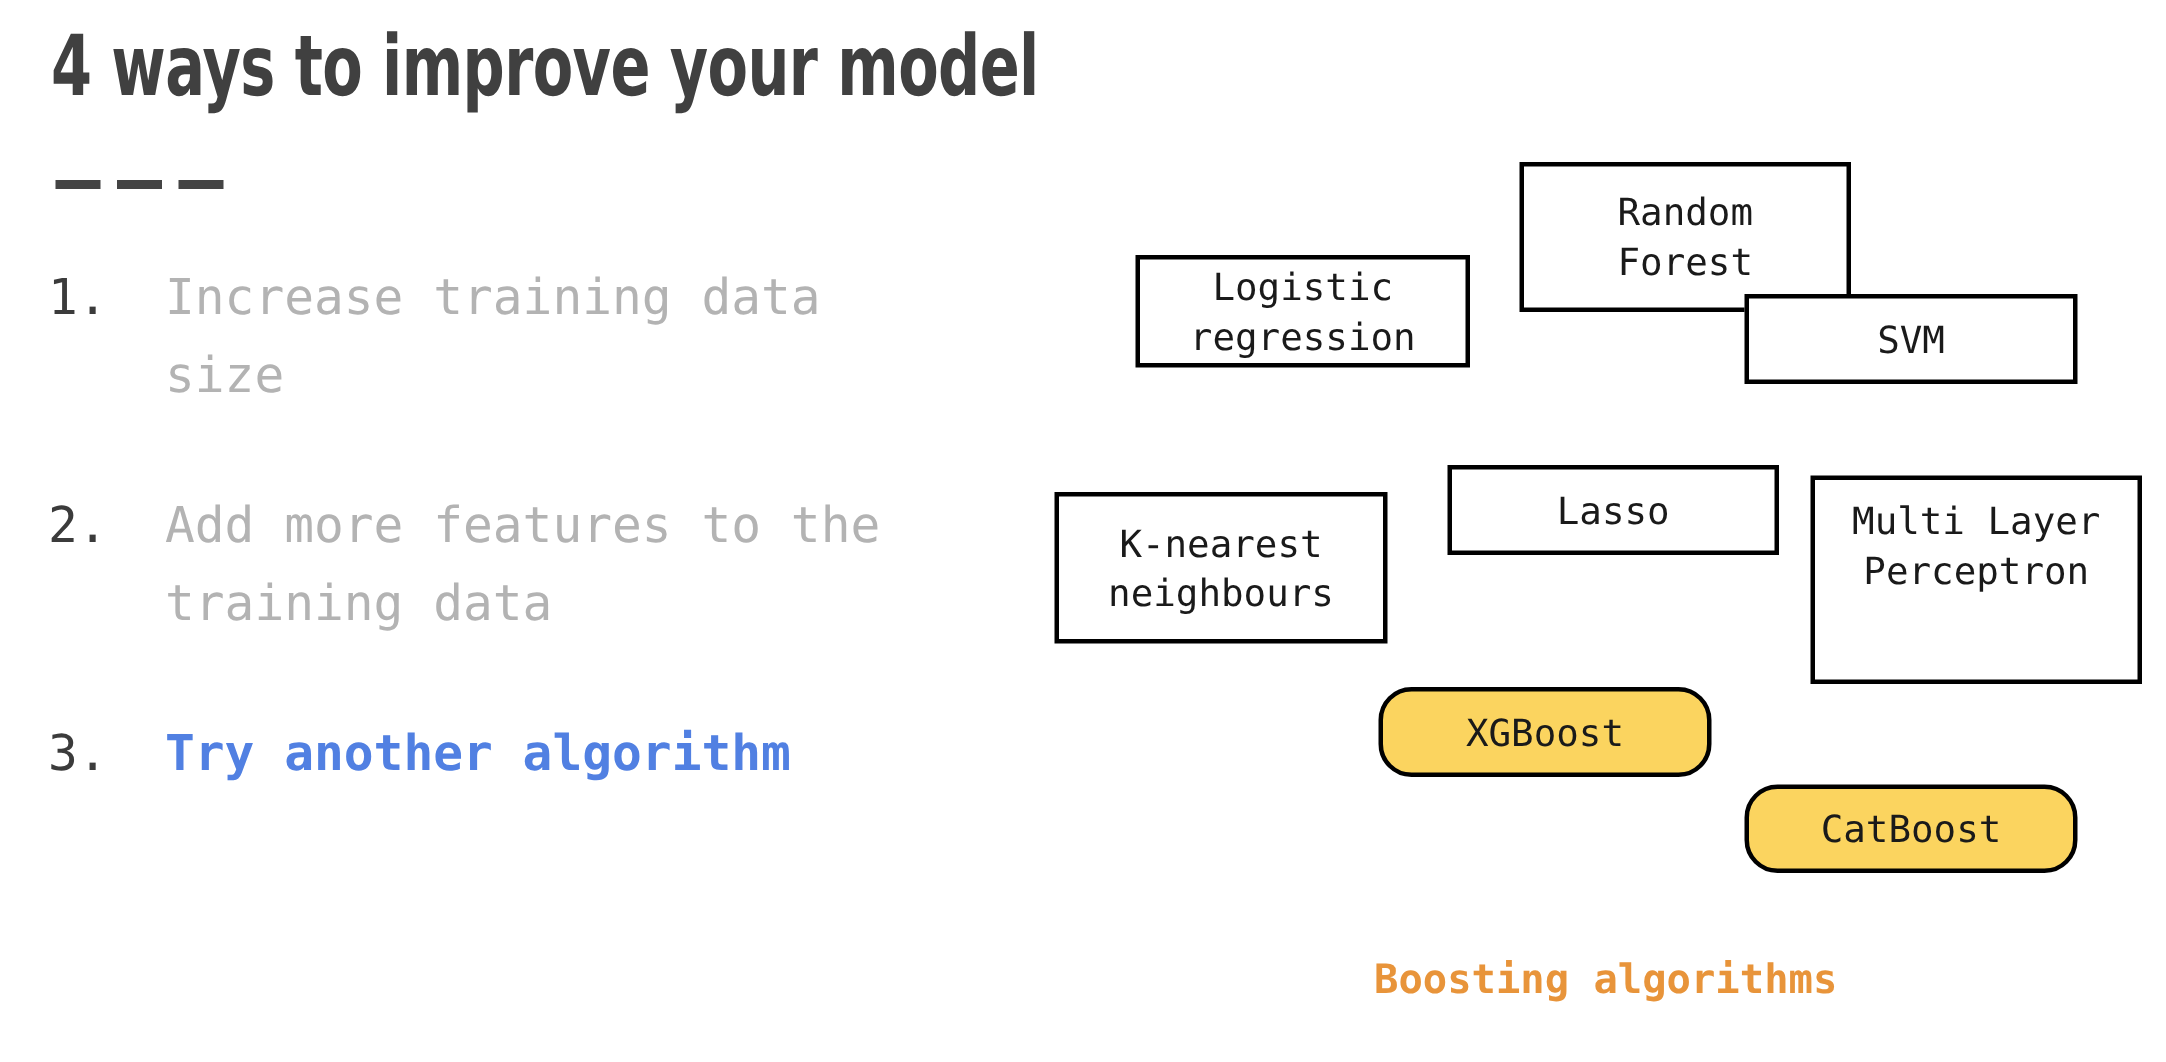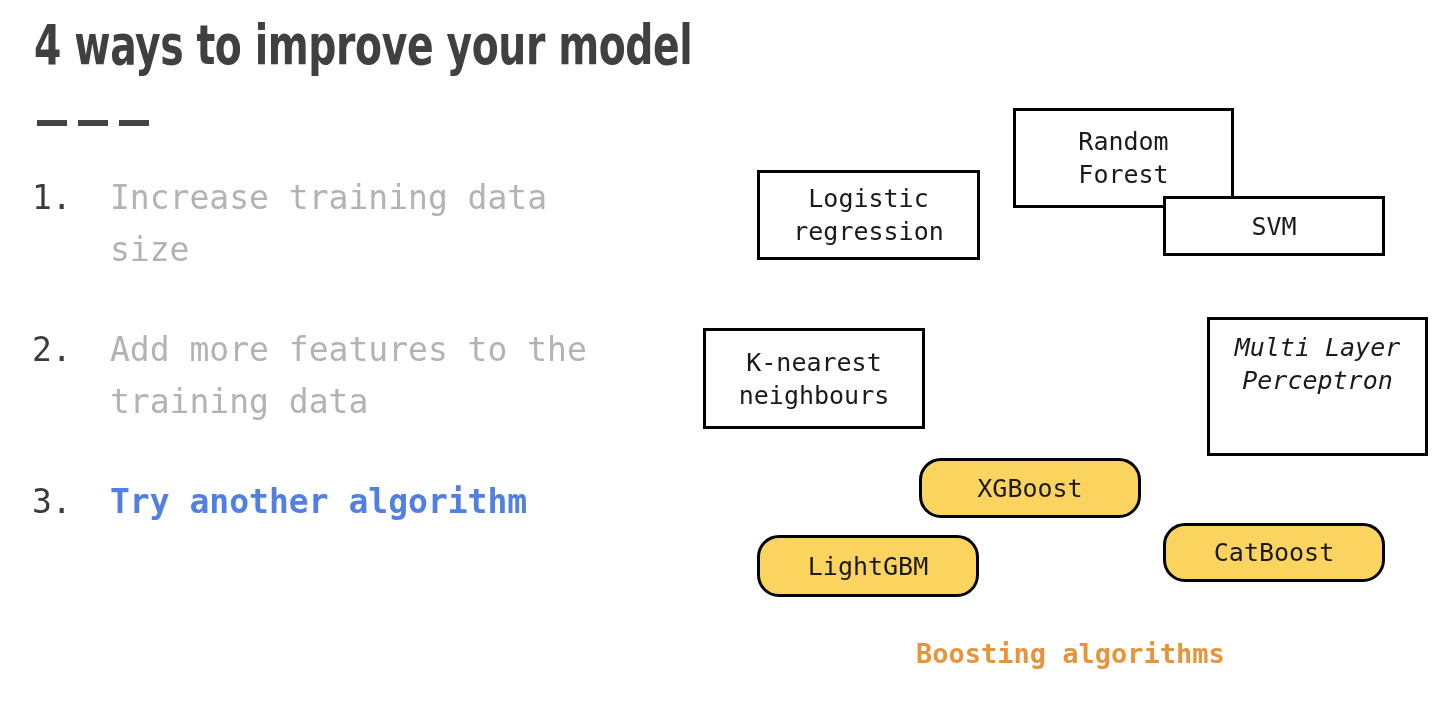--- a/index.html
+++ b/index.html
@@ -142,33 +142,33 @@
     <div class="list-item highlight">
       <span class="num">3.</span>
       <span class="txt">Try another algorithm</span>
     </div>
 
   </div>
 
   <div class="algo-box center-v" style="left:1013px; top:80px; width:221px; height:100px;margin-top:28px;">Random
 Forest</div>
 
-  <div class="algo-box center-v" style="left:757px; top:170px; width:223px; height:90px;">Logistic
+  <div class="algo-box center-v" style="left:757px; top:170px; width:223px; height:75px;">Logistic
 regression</div>
 
   <div class="algo-box center-v" style="left:1163px; top:196px; width:222px; height:60px;">SVM</div>
 
   <div class="algo-box center-v" style="left:703px; top:328px; width:222px; height:101px;">K-nearest
 neighbours</div>
 
+  <div class="algo-box top-v" style="left:965px; top:310px; width:221px; height:60px;">Lasso</div>
 
-  <div class="algo-box top-v" style="left:1207px; top:317px; width:221px; height:139px;font-style:italic;">Multi Layer
+  <div class="algo-box top-v" style="left:1207px; top:317px; width:221px; height:139px;">Multi Layer
 Perceptron</div>
 
   <div class="algo-box center-v boost" style="left:919px; top:458px; width:222px; height:60px;">XGBoost</div>
 
-  <div class="algo-box center-v boost" style="left:757px; top:535px; width:222px; height:62px;">LightGBM</div>
 
   <div class="algo-box center-v boost" style="left:1163px; top:523px; width:222px; height:59px;">CatBoost</div>
 
   <div class="caption" style="left:916px; top:638px;">Boosting algorithms</div>
 
 </div>
 
 </body></html>

